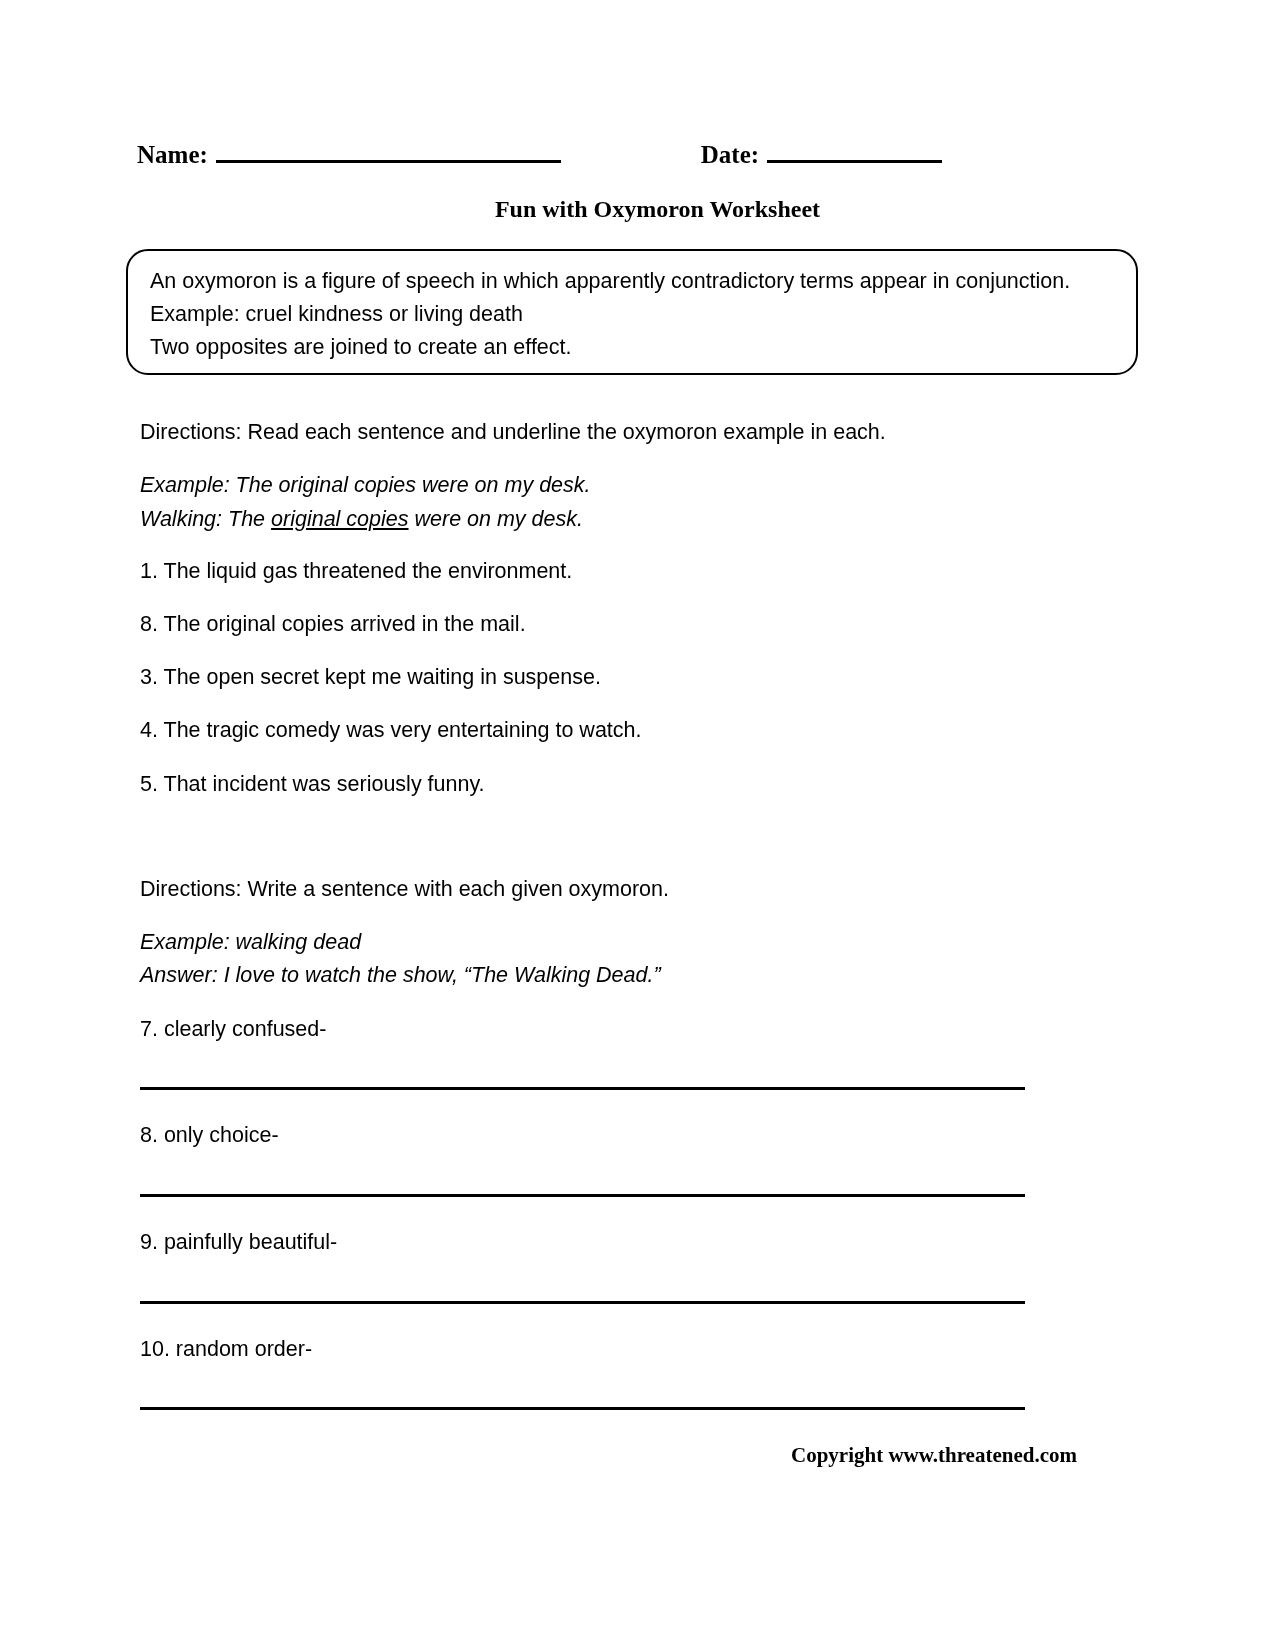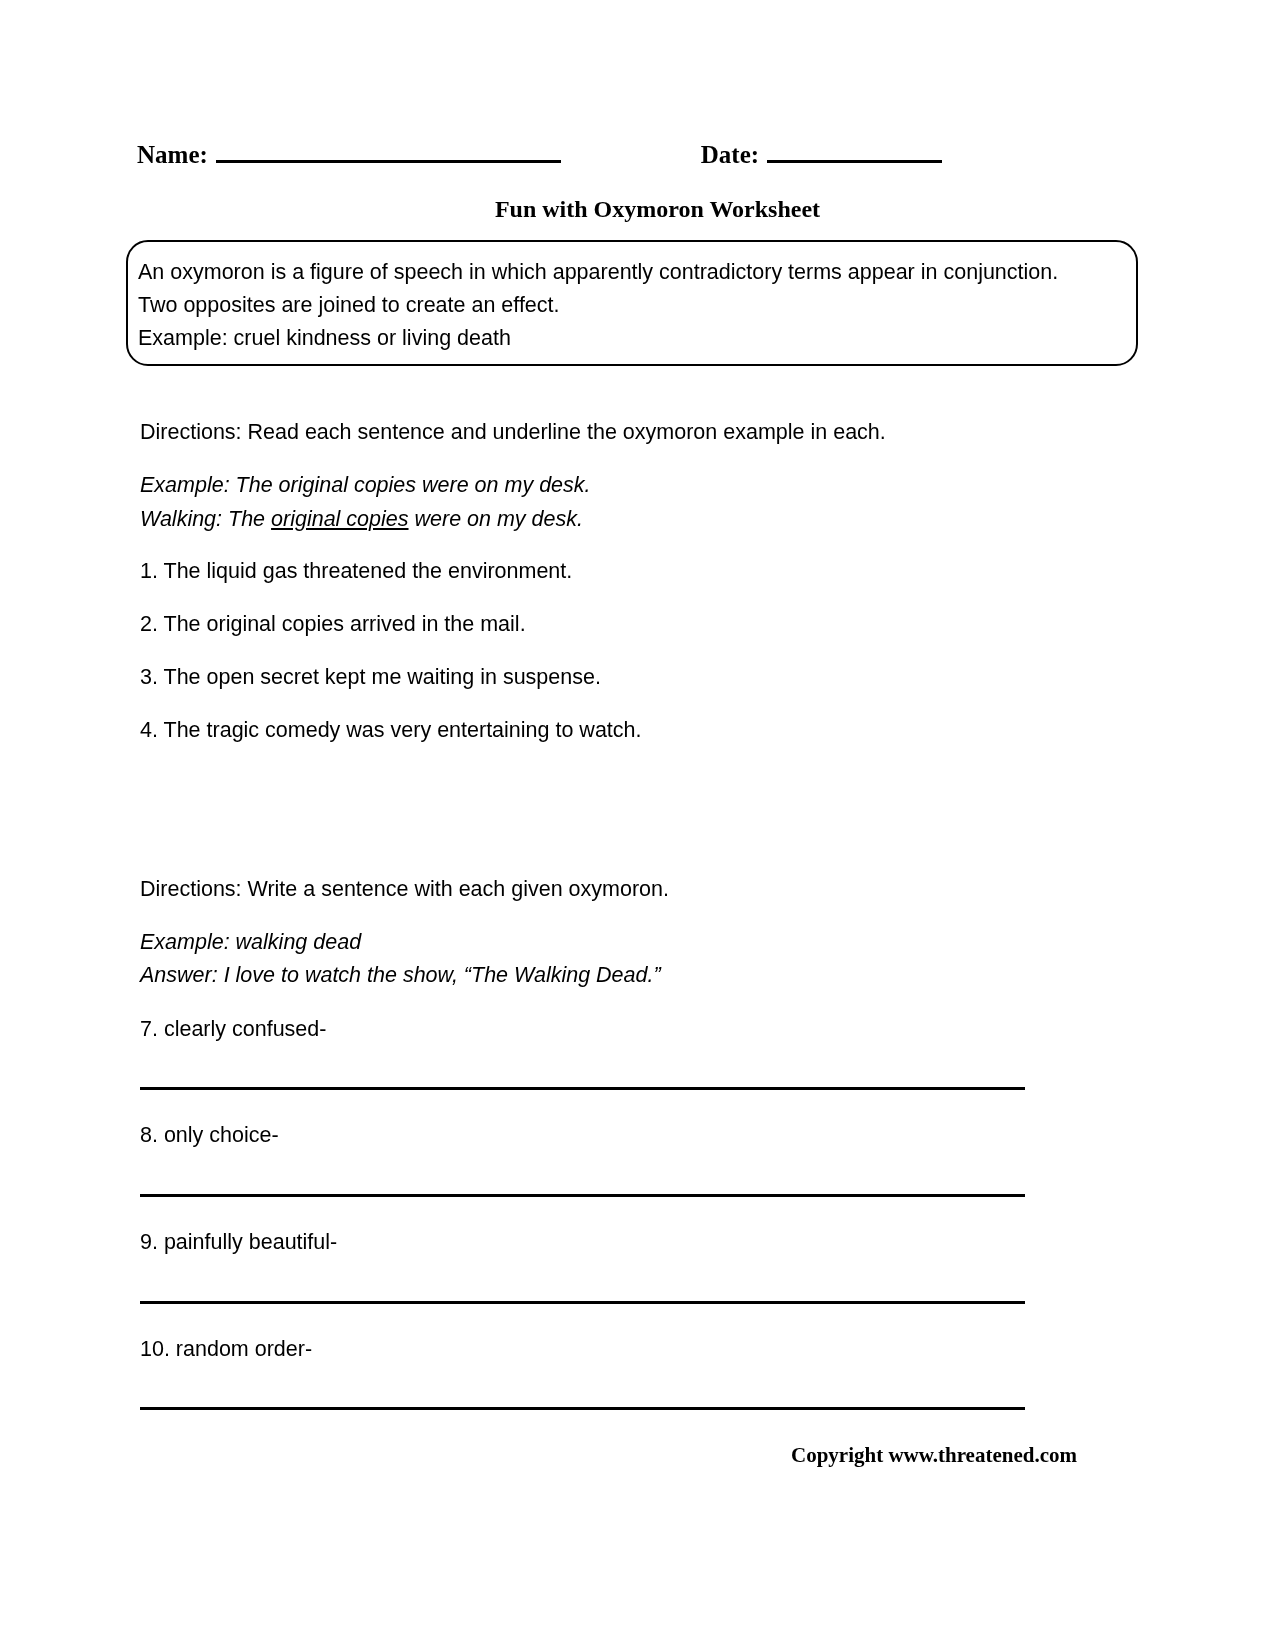--- a/index.html
+++ b/index.html
@@ -68,27 +68,27 @@
     font-weight: bold;
     font-size: 24px;
     padding-left: 40px;
     box-sizing: border-box;
   }
 
   
   .definition-box {
     position: absolute;
     left: 126px;
-    top: 240px;
+    top: 249px;
     width: 1012px;
     height: 126px;
     border: 2.5px solid #000;
     border-radius: 22px;
     box-sizing: border-box;
-    padding: 14px 22px 0 10px;
+    padding: 14px 22px 0 22px;
   }
   .def-line {
     font-size: 21.5px;
     line-height: 33px;
     white-space: nowrap;
   }
 
   
   .body-line {
     position: absolute;
@@ -137,33 +137,34 @@
     <span class="rule-name"></span>
     <span class="spacer-date"></span>
     <span class="field-label">Date:</span>
     <span class="rule-date"></span>
   </div>
 
   <div class="worksheet-title">Fun with Oxymoron Worksheet</div>
 
   <div class="definition-box">
     <div class="def-line">An oxymoron is a figure of speech in which apparently contradictory terms appear in conjunction.</div>
+    <div class="def-line">Example: cruel kindness or living death</div>
     <div class="def-line">Two opposites are joined to create an effect.</div>
-    <div class="def-line">Example: cruel kindness or living death</div>
   </div>
 
   <div class="body-line" style="top:419px;">Directions: Read each sentence and underline the oxymoron example in each.</div>
 
   <div class="body-line italic" style="top:472px;">Example:  The original copies were on my desk.</div>
   <div class="body-line italic" style="top:506px;"><span>Walking: The </span><span class="underline-span">original copies</span><span> were on my desk.</span></div>
 
   <div class="body-line" style="top:558px;">1. The liquid gas threatened the environment.</div>
-  <div class="body-line" style="top:611px;">2. The original copies arrived in the mail.</div>
+  <div class="body-line" style="top:611px;">8. The original copies arrived in the mail.</div>
   <div class="body-line" style="top:664px;">3. The open secret kept me waiting in suspense.</div>
   <div class="body-line" style="top:717px;">4. The tragic comedy was very entertaining to watch.</div>
+  <div class="body-line" style="top:771px;">5. That incident was seriously funny.</div>
 
   <div class="body-line" style="top:876px;">Directions: Write a sentence with each given oxymoron.</div>
 
   <div class="body-line italic" style="top:929px;">Example:  walking dead</div>
   <div class="body-line italic" style="top:962px;">Answer: I love to watch the show, “The Walking Dead.”</div>
 
   <div class="body-line" style="top:1016px;">7. clearly confused-</div>
   <div class="answer-rule" style="top:1087px;"></div>
 
   <div class="body-line" style="top:1122px;">8. only choice-</div>

